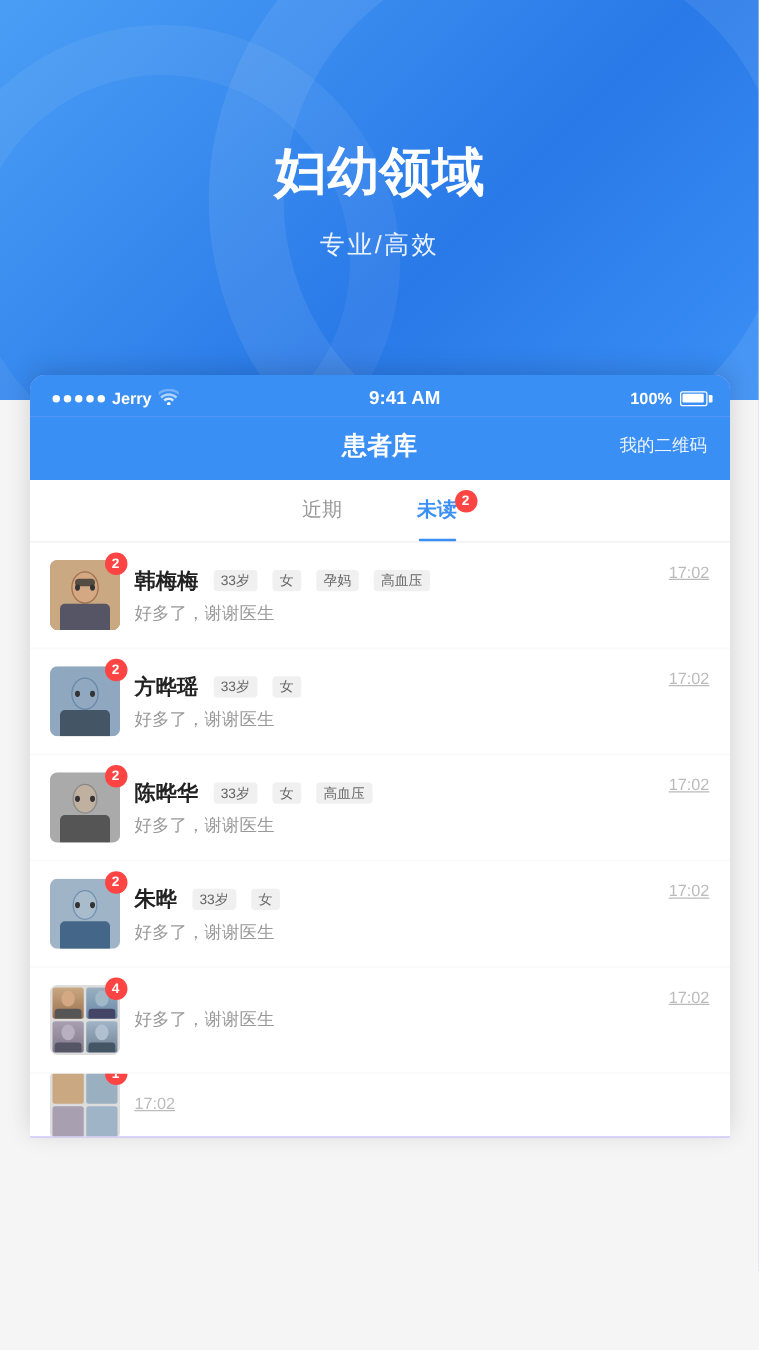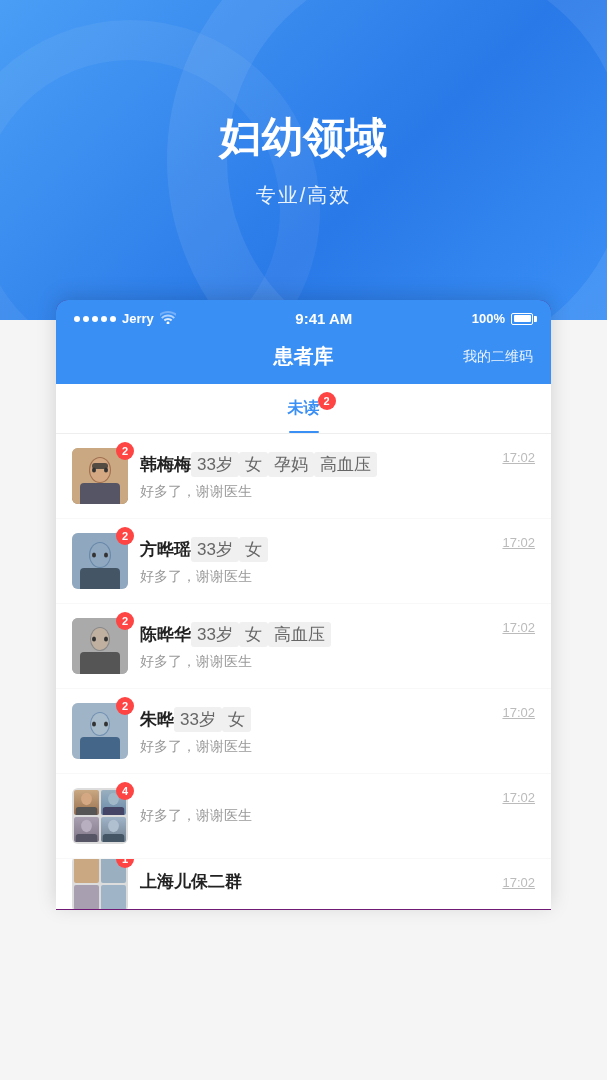--- a/index.html
+++ b/index.html
@@ -54,23 +54,23 @@
     .hero-subtitle {
       font-size: 20px;
       color: rgba(255,255,255,0.9);
       margin-top: 16px;
       z-index: 1;
       letter-spacing: 2px;
     }
 
     
     .phone-container {
-      width: 495px;
+      width: 560px;
       margin: 0 auto;
-      background: #701a75;
+      background: #c4b5fd;
       border-radius: 12px 12px 0 0;
       overflow: hidden;
       box-shadow: 0 -4px 20px rgba(0,0,0,0.15);
       position: relative;
       top: -20px;
     }
 
     
     .status-bar {
       background: #3a8ff5;
@@ -254,31 +254,31 @@
       align-items: center;
       justify-content: center;
     }
     .patient-info {
       flex: 1;
       min-width: 0;
     }
     .patient-top {
       display: flex;
       align-items: center;
-      gap: 0;
+      gap: 12px;
       flex-wrap: wrap;
       margin-bottom: 6px;
     }
     .patient-name {
       font-size: 17px;
       font-weight: 600;
       color: #222;
     }
     .patient-tag {
-      font-size: 17px;
+      font-size: 11px;
       color: #666;
       background: #f0f0f0;
       padding: 1px 6px;
       border-radius: 3px;
     }
     .patient-msg {
       font-size: 14px;
       color: #999;
       white-space: nowrap;
       overflow: hidden;
@@ -354,20 +354,23 @@
     </div>
   </div>
 
   <div class="nav-bar">
     <div style="width:70px"></div>
     <div class="nav-title">患者库</div>
     <div class="nav-qr">我的二维码</div>
   </div>
 
   <div class="tabs-container">
+    <div class="tab">
+      <span>近期</span>
+    </div>
     <div class="tab active">
       <span>未读</span>
       <div class="tab-badge">2</div>
     </div>
   </div>
 
   <div class="patient-list">
 
     <div class="patient-item">
       <div class="avatar-wrap">
@@ -512,22 +515,17 @@
     <div class="patient-item" style="overflow:hidden; max-height: 50px;">
       <div class="avatar-wrap">
         <div class="group-avatar">
           <div class="group-avatar-cell" style="background:#c9a882;"></div>
           <div class="group-avatar-cell" style="background:#9ab0c0;"></div>
           <div class="group-avatar-cell" style="background:#a8a0b0;"></div>
           <div class="group-avatar-cell" style="background:#a0b4c8;"></div>
         </div>
         <div class="avatar-badge">1</div>
       </div>
-      <div class="patient-info">
-        <div class="patient-top">
-          <span class="patient-name">上海儿保二群</span>
-        </div>
-      </div>
       <div class="patient-time">17:02</div>
     </div>
 
   </div>
 </div>
 
 </body></html>

